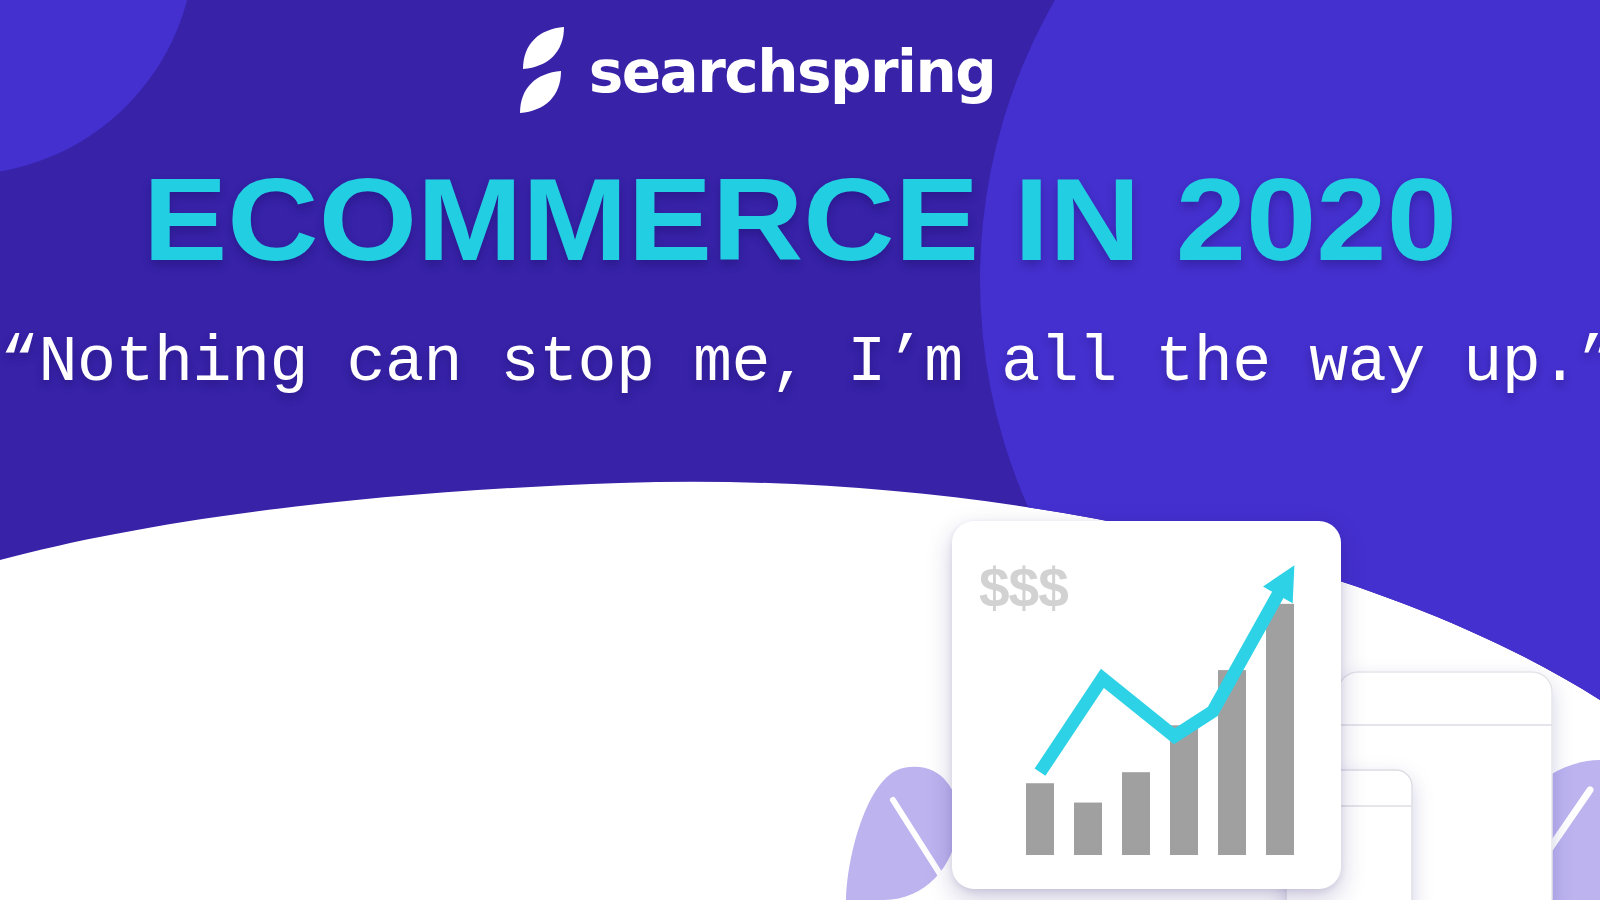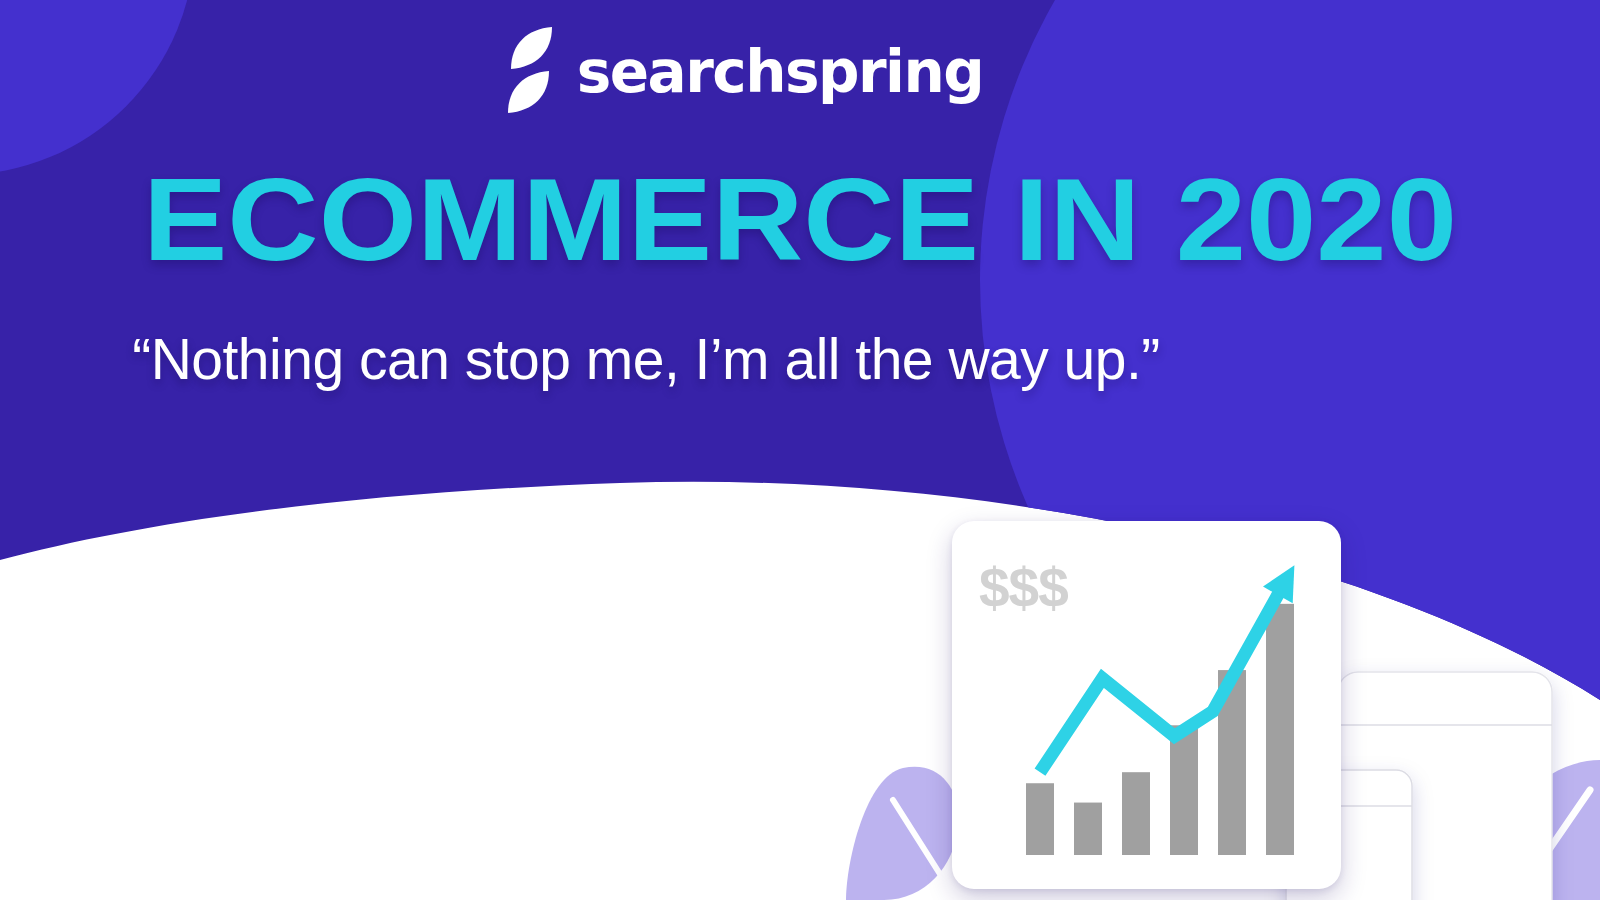--- a/index.html
+++ b/index.html
@@ -9,21 +9,21 @@
     background:#ffffff;
     position:relative;
   }
   #stage { position:absolute; inset:0; width:1600px; height:900px; overflow:hidden; background:#ffffff; }
 
   
   .bg-svg { position:absolute; left:0; top:0; width:1600px; height:900px; }
 
   
   .logo-wrap {
-    position:absolute; left:0; top:22px; width:1488px; height:96px;
+    position:absolute; left:12px; top:22px; width:1488px; height:96px;
     display:flex; align-items:center; justify-content:center; gap:22px;
   }
   .logo-mark { width:50px; height:92px; flex:0 0 auto; }
   .logo-word {
     color:#ffffff;
     font-size:58px;
     font-weight:700;
     letter-spacing:-1.5px;
     line-height:1;
     font-family:"DejaVu Sans", sans-serif;
@@ -42,27 +42,27 @@
     transform:scaleX(1.09);
     transform-origin:center top;
     text-shadow:0 5px 9px rgba(20,8,80,0.30);
     white-space:nowrap;
   }
 
   .subhead {
     position:absolute; left:0; top:328px; width:1292px;
     text-align:center;
     color:#ffffff;
-    font-size:57px;
+    font-size:65px;
     font-weight:400;
     letter-spacing:-0.5px;
     line-height:1.1;
     text-shadow:0 5px 9px rgba(20,8,80,0.33);
     white-space:nowrap;
-    font-family:Liberation Sans, sans-serif;
+    font-family:Liberation Mono, monospace;
   }
 
   
   .chart-card {
     position:absolute;
     left:952px; top:521px;
     width:389px; height:368px;
     background:#ffffff;
     border-radius:22px;
     box-shadow:0 10px 26px rgba(40,25,110,0.22), 0 2px 6px rgba(40,25,110,0.10);

